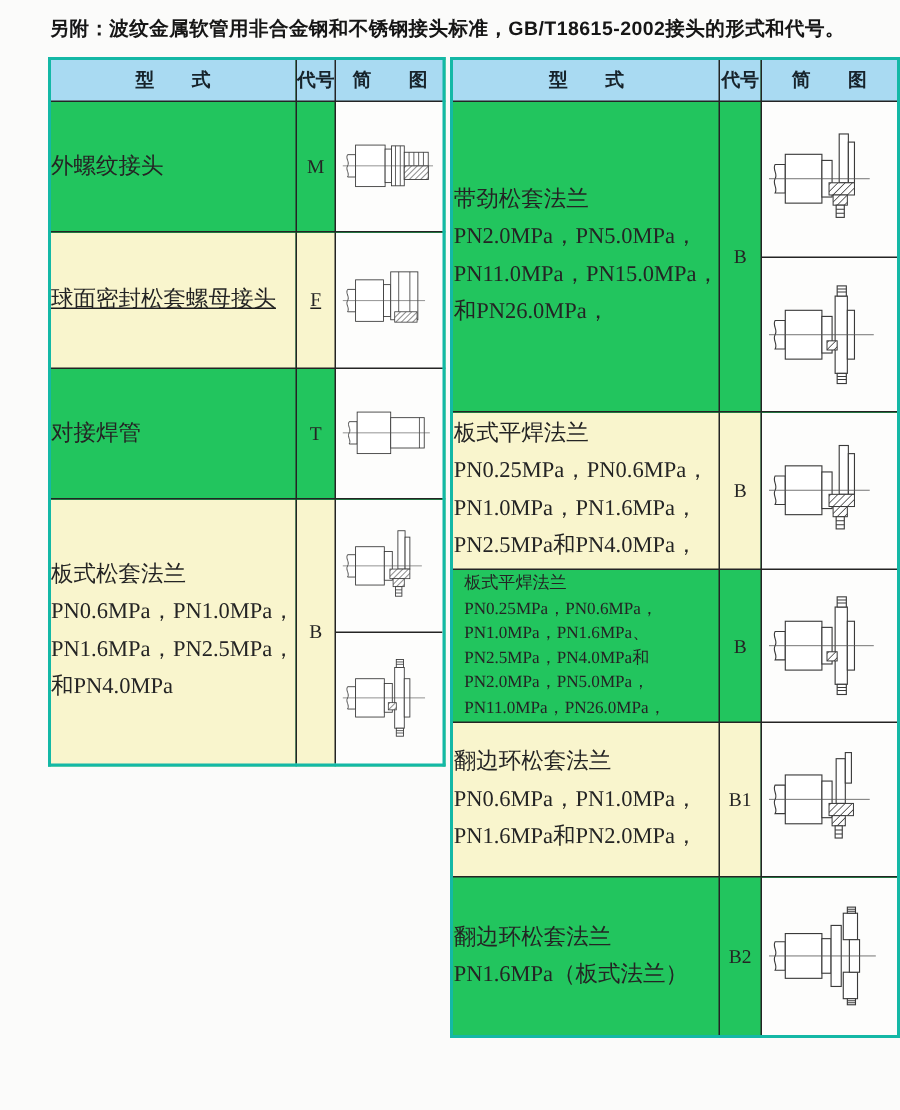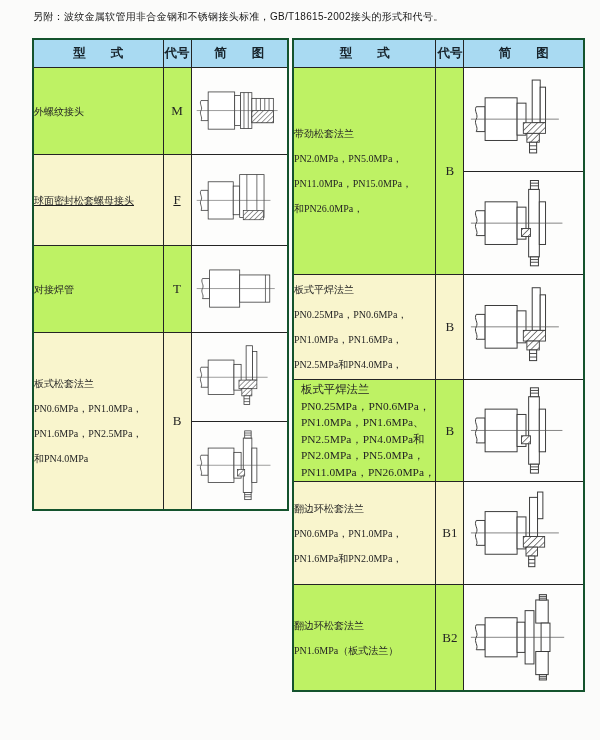--- a/index.html
+++ b/index.html
@@ -7,47 +7,47 @@
     width:600px;height:740px;
     background:#fbfbfa;
     font-family:"Liberation Serif","DejaVu Serif",serif;
     color:#1e1e1e;
     position:relative;
     overflow:hidden;
   }
   .title{
     position:absolute;left:33px;top:10px;
     font-family:"Liberation Sans","DejaVu Sans",sans-serif;
-    font-weight:normal;font-size:10px;letter-spacing:0.3px;color:#161616;
+    font-weight:bold;font-size:13px;letter-spacing:0.3px;color:#161616;
     white-space:nowrap;
   }
   .tables{
     position:absolute;left:32px;top:38px;
     display:flex;gap:3px;align-items:flex-start;
   }
   table.ftable{
     border-collapse:collapse;table-layout:fixed;
-    border:2px solid #14532d;
-    background:#bef264;
+    border:2px solid #14b8a6;
+    background:#22c55e;
   }
   table.ftable th,table.ftable td{
     border:1px solid #242424;
     padding:0;overflow:hidden;
   }
   th{
     background:var(--header-bg,#a9daf2);
     font-family:"Liberation Sans","DejaVu Sans",sans-serif;
     font-weight:bold;font-size:12.5px;color:#17232b;
     height:27px;text-align:center;vertical-align:middle;
     white-space:pre;
   }
   td.type-cell{
     vertical-align:middle;
     padding:3px 3px 3px 8px;
-    font-size:10px;line-height:25px;
+    font-size:15px;line-height:25px;
     color:#242424;
   }
   td.type-cell .type-text{white-space:pre;}
   td.type-cell.tight{font-size:11.4px;line-height:16.5px;padding-left:7px;}
   td.code-cell{
     text-align:center;vertical-align:middle;
     font-size:13px;color:#242424;
     font-family:"Liberation Serif","DejaVu Serif",serif;
   }
   .hl{background:var(--highlight-bg,#f9f5cd);}

